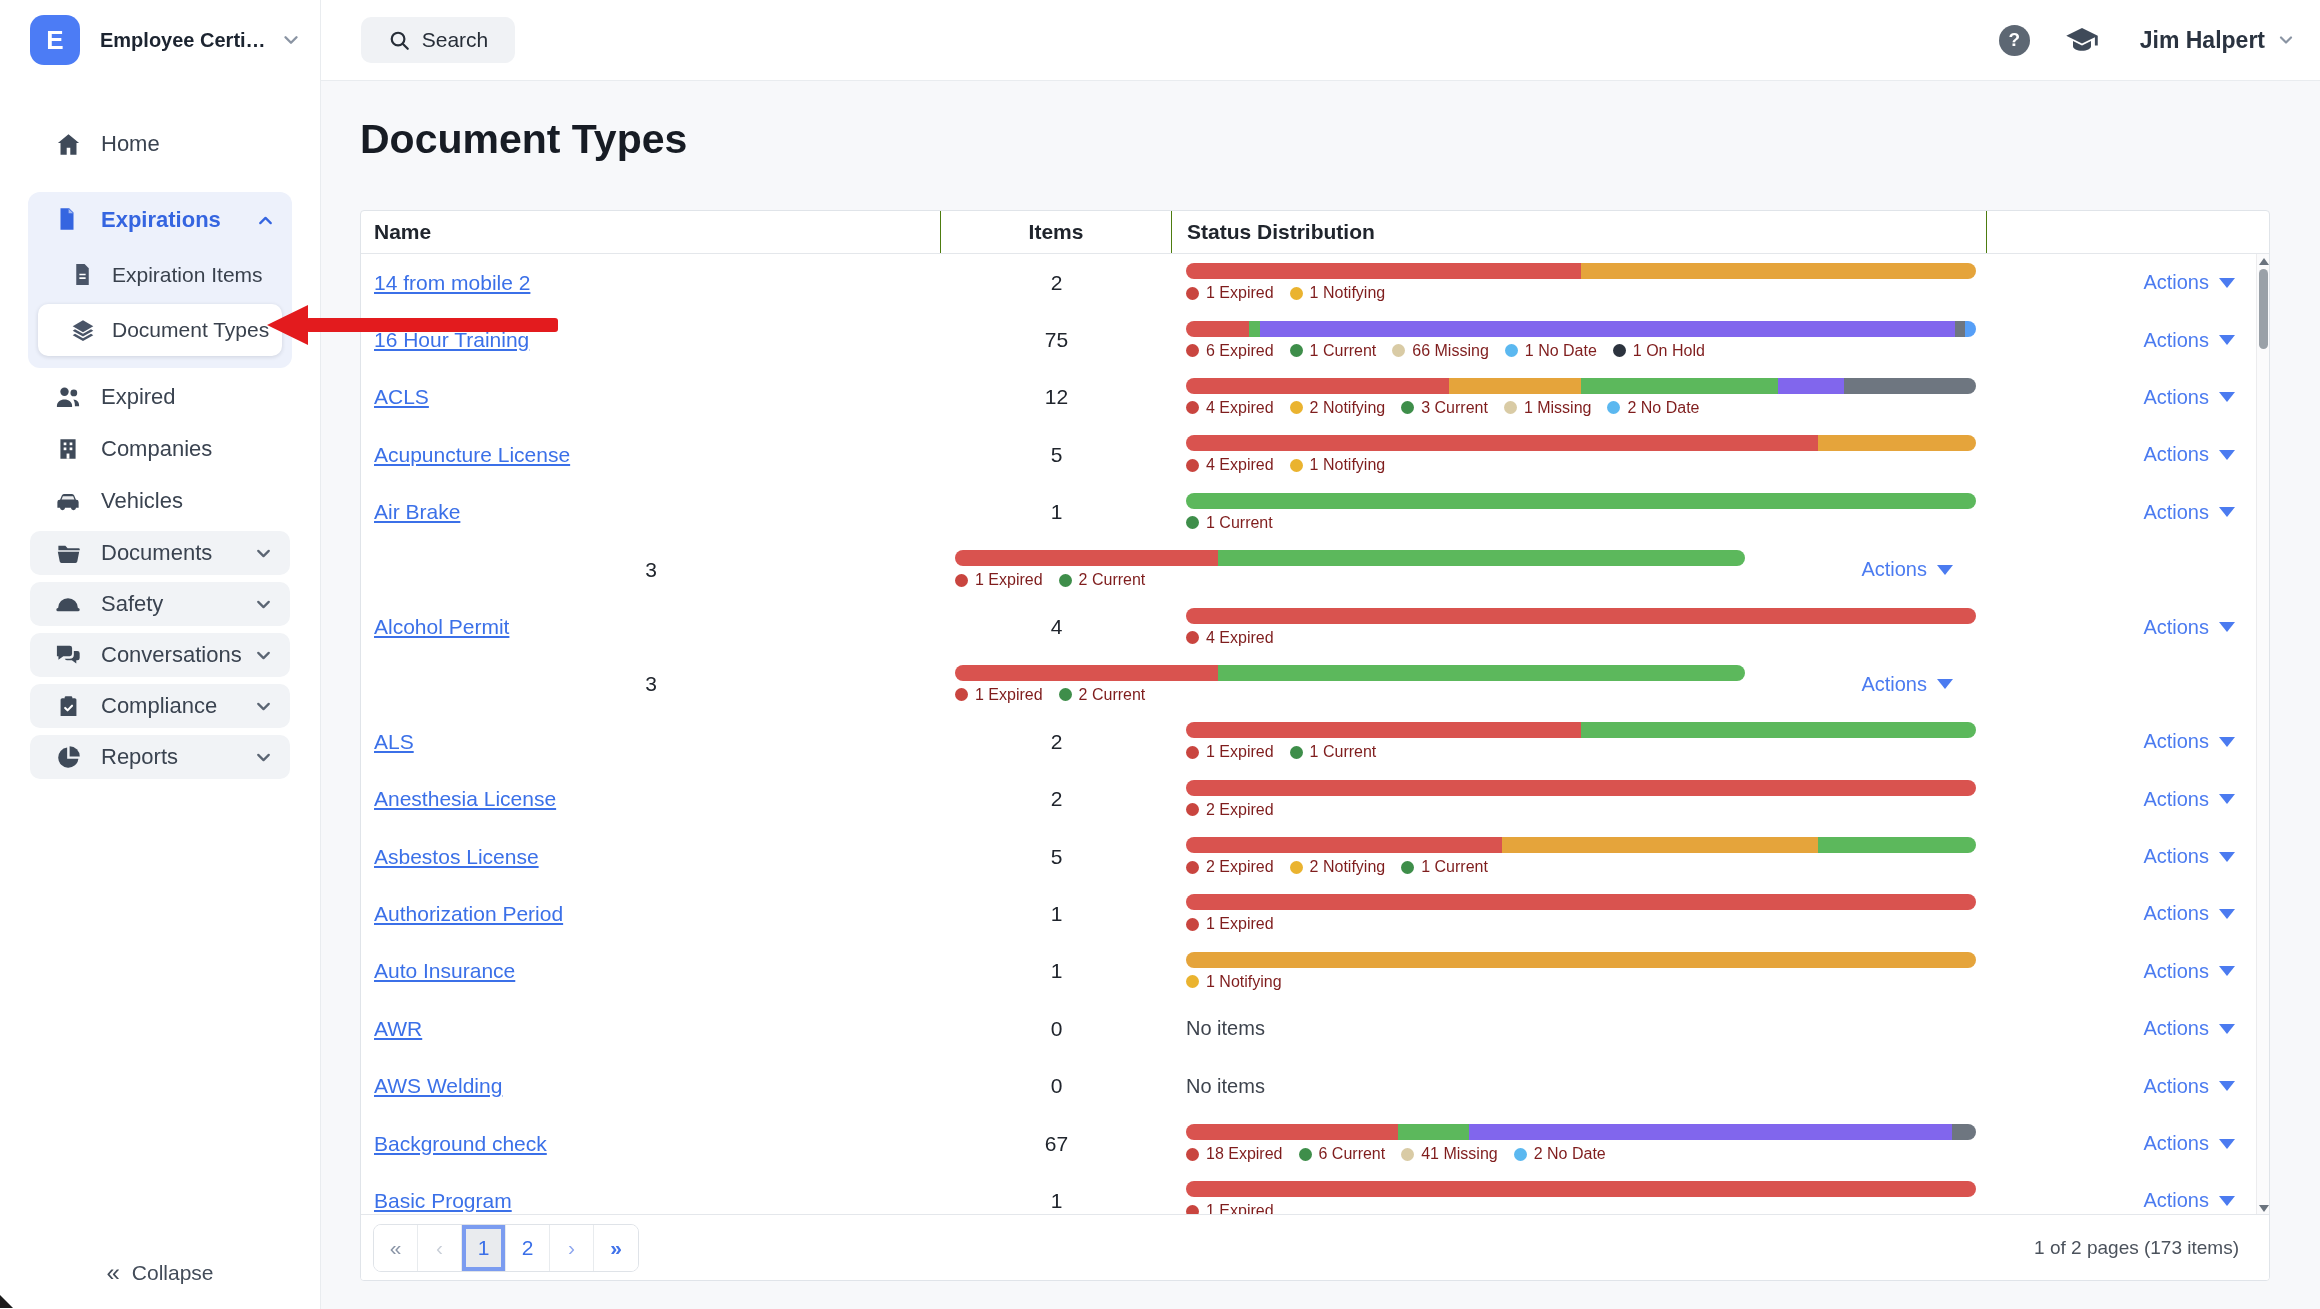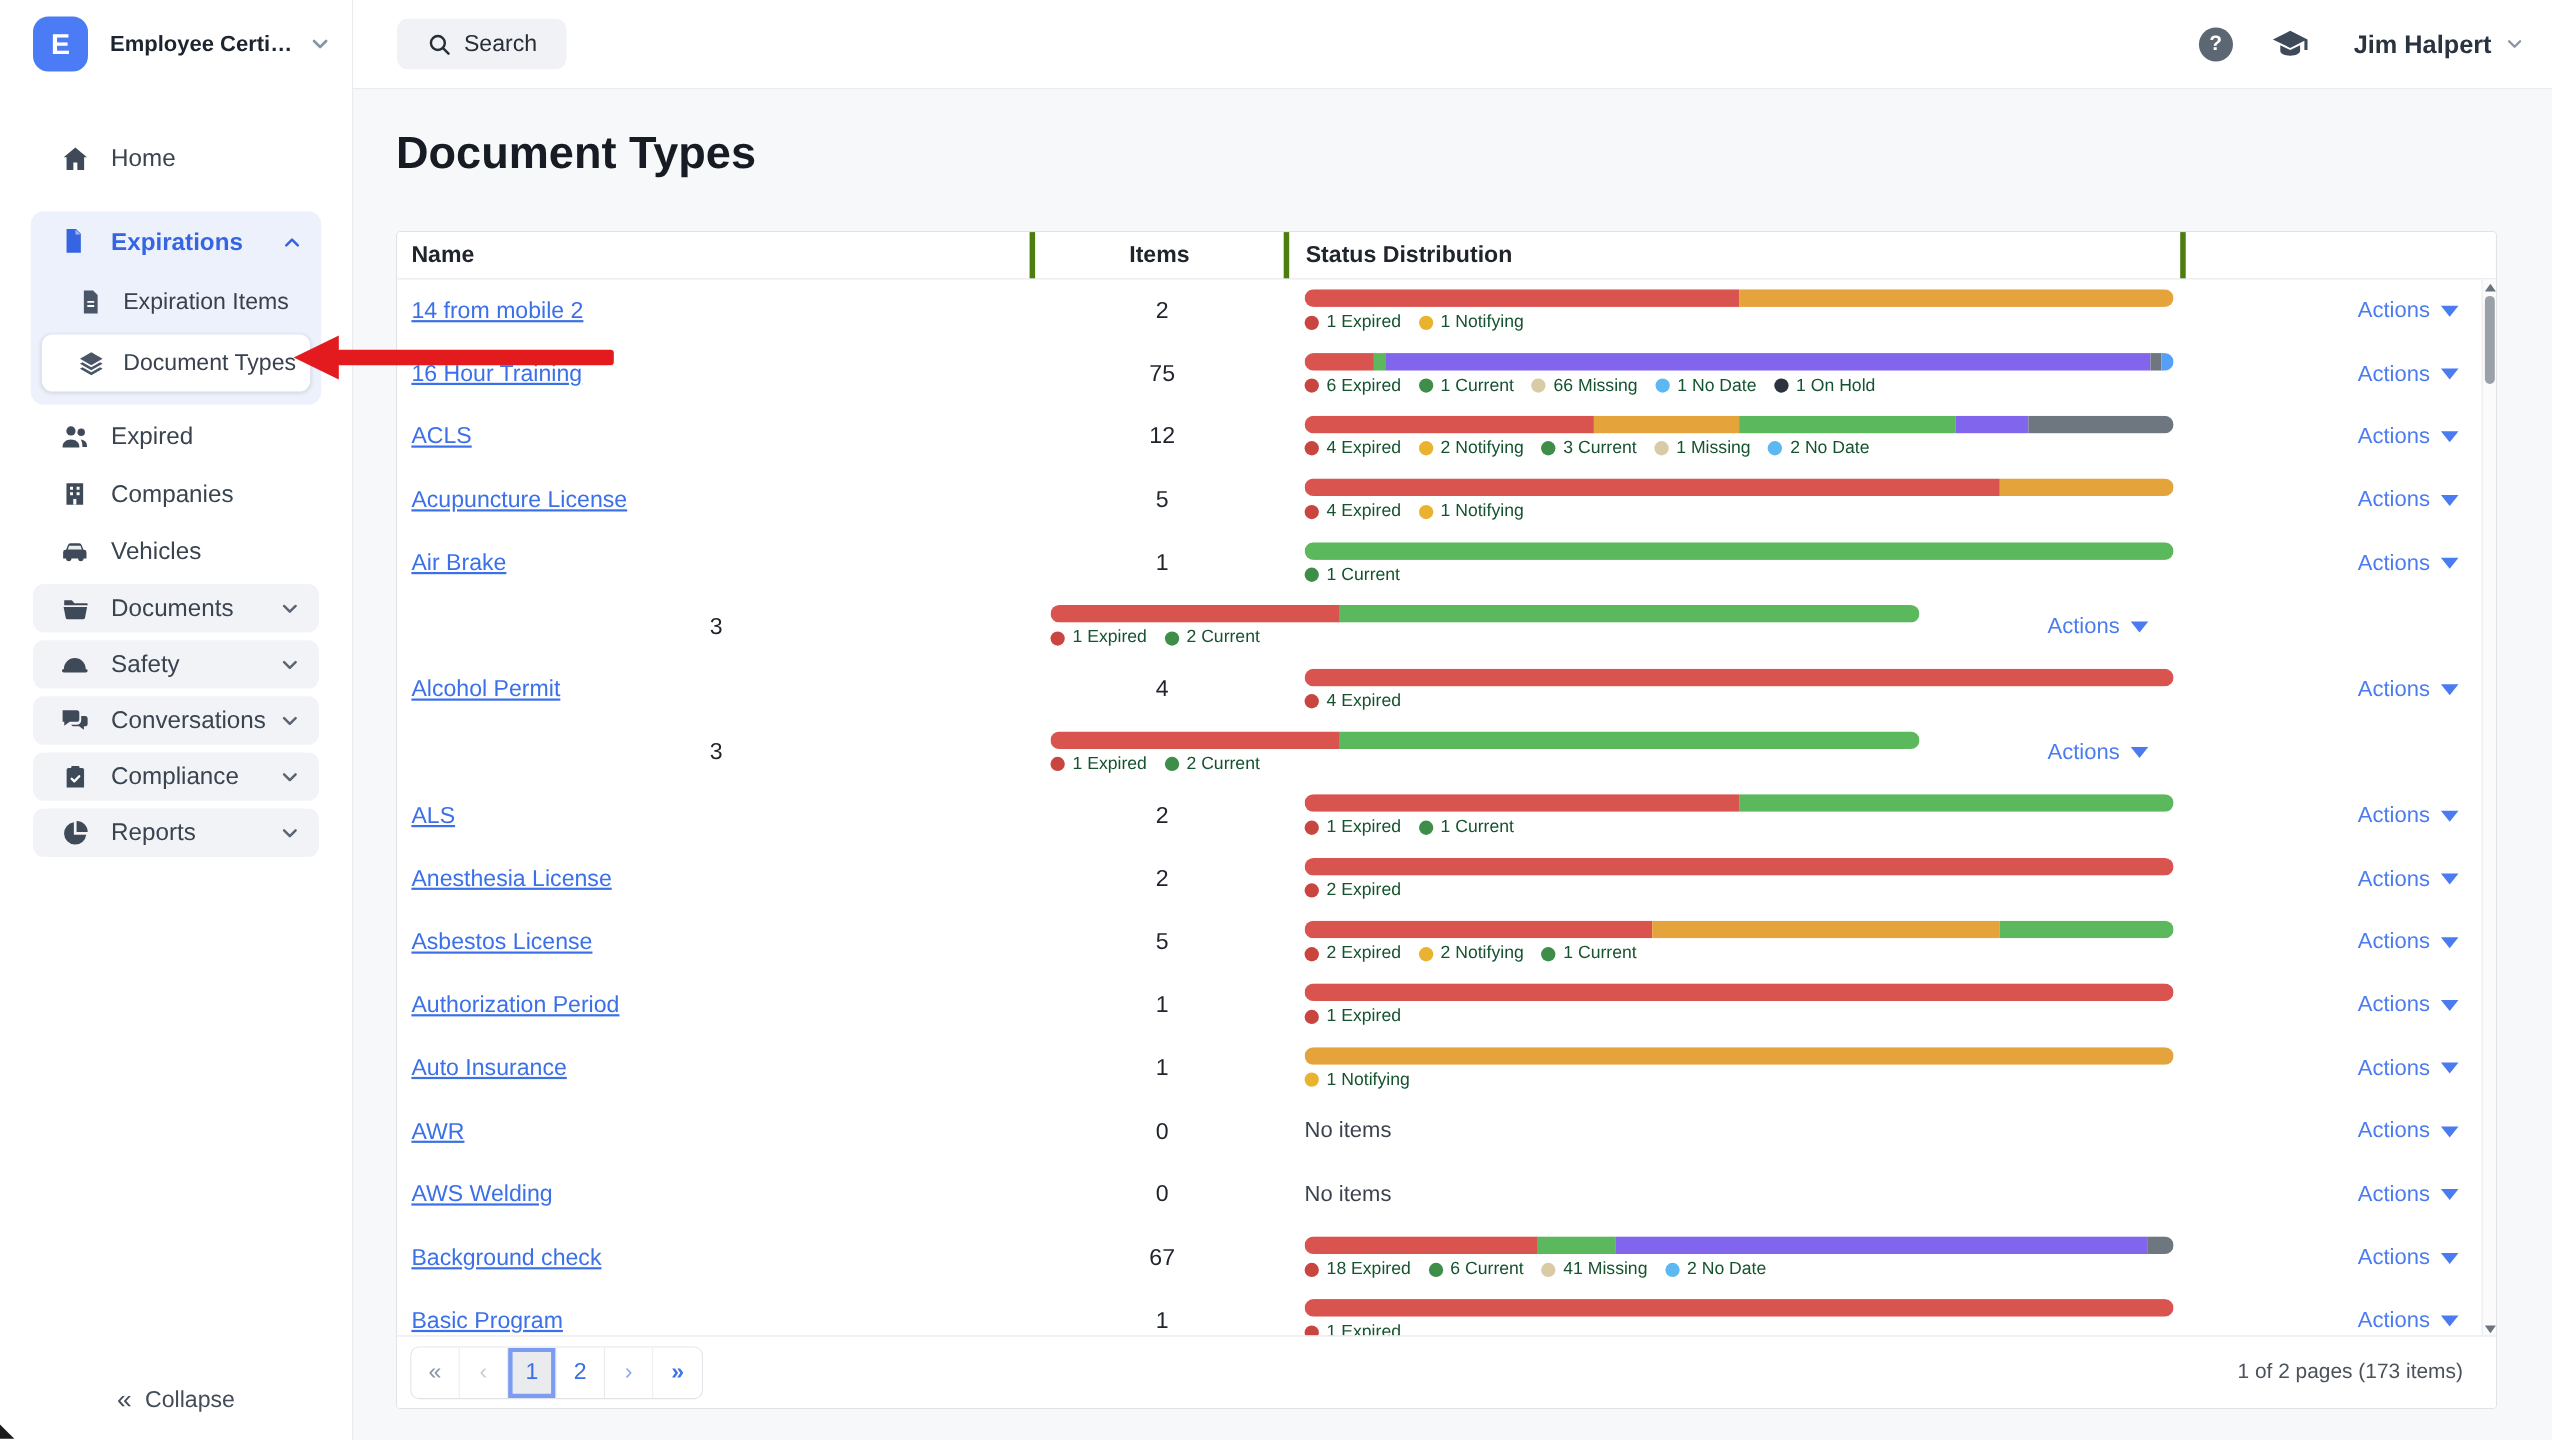--- a/index.html
+++ b/index.html
@@ -42,34 +42,34 @@
   .user-name{font-size:23px;font-weight:600;color:#2a3340;}
   .user-chev{margin-left:11px;color:#8a94a3;display:flex;}
   
   .main{position:absolute;left:320px;top:80px;right:0;bottom:0;}
   .page-title{position:absolute;left:40px;top:36px;font-size:41px;font-weight:700;color:#171c24;margin:0;}
   .add-btn{position:absolute;right:39px;top:43px;height:55px;padding:0 26px;border-radius:8px;background:#55b87f;color:#fff;border:none;font-size:23px;font-weight:500;font-family:inherit;display:flex;align-items:center;cursor:pointer;}
   .add-btn .pic{display:flex;margin-right:13px;}
   
   .card{position:absolute;left:40px;top:130px;width:1910px;height:1071px;background:#fff;border:1px solid #e0e4e9;border-radius:4px;box-sizing:border-box;overflow:hidden;}
   .thead{display:grid;grid-template-columns:580px 231px 815px 1fr;height:42px;border-bottom:1px solid #e4e7eb;}
-  .th{display:flex;align-items:center;font-size:21px;font-weight:700;color:#20252d;border-right:5px solid #4d7c0f;padding-left:13px;box-sizing:border-box;}
+  .th{display:flex;align-items:center;font-size:21px;font-weight:700;color:#20252d;border-right:1px solid #4d7c0f;padding-left:13px;box-sizing:border-box;}
   .th:nth-child(2){justify-content:center;padding-left:0;text-align:center;}
   .th:nth-child(3){padding-left:15px;}
   .th:last-child{border-right:none;}
   .tbody{height:963px;overflow:hidden;position:relative;}
   .trow{display:grid;grid-template-columns:580px 231px 815px 1fr;height:57.4px;align-items:center;}
   .cell-name{padding-left:13px;}
   .cell-name a{color:#3b70e8;font-size:21px;text-decoration:underline;cursor:pointer;}
   .cell-items{text-align:center;font-size:21px;color:#20252d;}
   .cell-status{display:flex;flex-direction:column;justify-content:center;padding-left:14px;box-sizing:border-box;height:100%;}
   .bar{width:790px;height:16px;border-radius:8px;overflow:hidden;display:flex;flex:0 0 auto;}
   .bar span{display:block;height:100%;}
   .legend{display:flex;align-items:center;gap:16px;margin-top:5px;height:18px;}
-  .lg{display:flex;align-items:center;font-size:16px;color:#14532d;white-space:nowrap;}
+  .lg{display:flex;align-items:center;font-size:16px;color:#7f1d1d;white-space:nowrap;}
   .lg .dot{width:13px;height:13px;border-radius:50%;margin-right:7px;flex:0 0 auto;}
   .no-items{font-size:20px;color:#3d434d;}
   .cell-actions{display:flex;align-items:center;justify-content:flex-end;padding-right:34px;color:#4b7bf0;font-size:20px;cursor:pointer;}
   .cell-actions .tri{width:0;height:0;border-left:8px solid transparent;border-right:8px solid transparent;border-top:10px solid #4b7bf0;margin-left:10px;}
   
   .sbar{position:absolute;top:43px;right:0;width:13px;height:962px;background:#fbfbfc;border-left:1px solid #ececee;box-sizing:border-box;}
   .sbar .thumb{position:absolute;left:2px;top:15px;width:9px;height:80px;border-radius:5px;background:#9aa1a8;}
   .sbar .up,.sbar .dn{position:absolute;left:2px;width:0;height:0;border-left:5px solid transparent;border-right:5px solid transparent;}
   .sbar .up{top:4px;border-bottom:7px solid #6a737e;}
   .sbar .dn{bottom:4px;border-top:7px solid #6a737e;}

